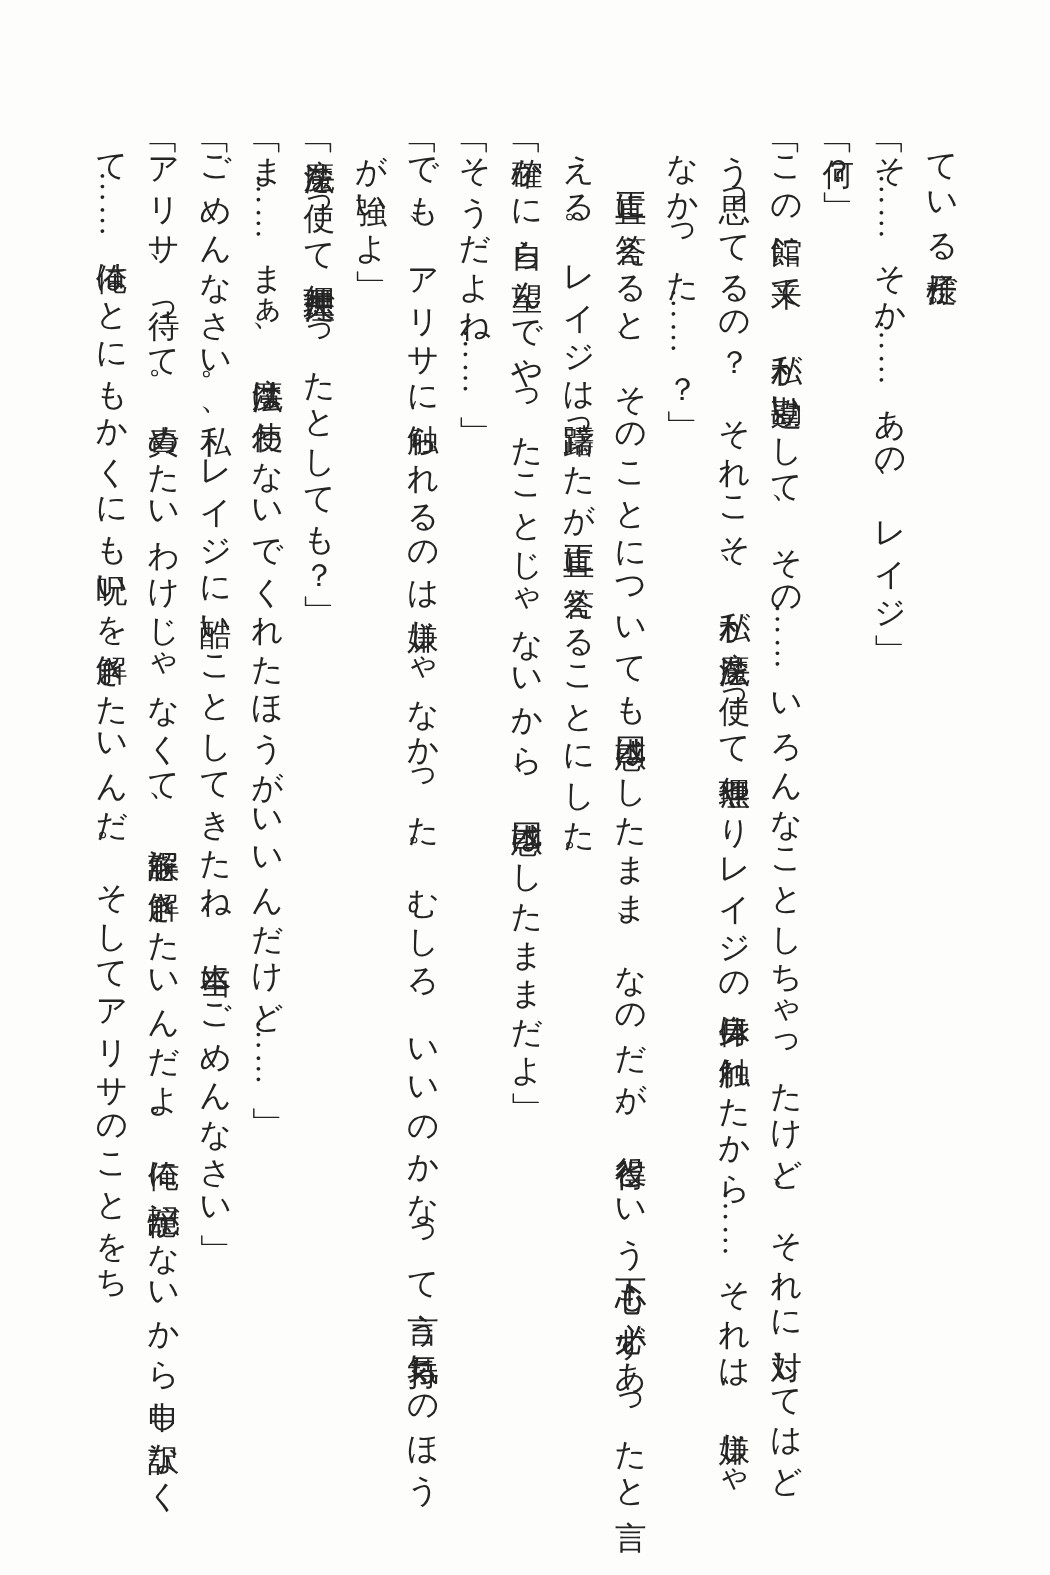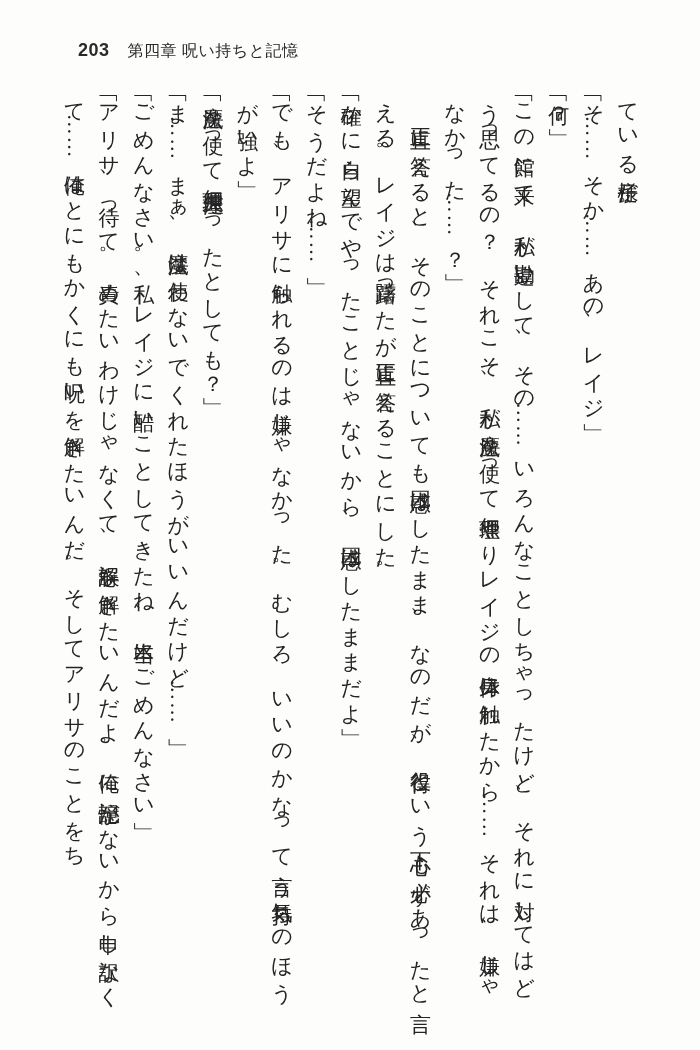--- a/index.html
+++ b/index.html
@@ -59,24 +59,20 @@
     margin: 0;
     padding: 0;
     text-align: start;
   }
 </style>
 </head>
 <body>
 
 <div class="page">
 
-  <div class="running-header">
-    <span class="page-number">203</span>
-    <span class="chapter-title">第四章 呪い持ちと記憶</span>
-  </div>
 
   <div class="body-text">
       <p class="para">ている様子だ。</p>
       <p class="para">「そ……そか……あの、レイジ」</p>
       <p class="para">「何？」</p>
       <p class="para">「この館に来て、私が勘違いして、その……いろんなことしちゃったけど、それに対してはどう思ってるの？　それこそ、私が魔法を使って無理やりレイジの身体に触れたから……それは、嫌じゃなかった……？」</p>
       <p class="para">　正直に答えると、そのことについても困惑はしたまま、なのだが、役得という下心も必ずあったと言える。レイジは躊躇ったが正直に答えることにした。</p>
       <p class="para">「確かに自ら望んでやったことじゃないから、困惑はしたままだよ」</p>
       <p class="para">「そうだよね……」</p>
       <p class="para">「でも、アリサに触られるのは嫌じゃなかった。むしろ、いいのかなって言う気持ちのほうが強いよ」</p>

